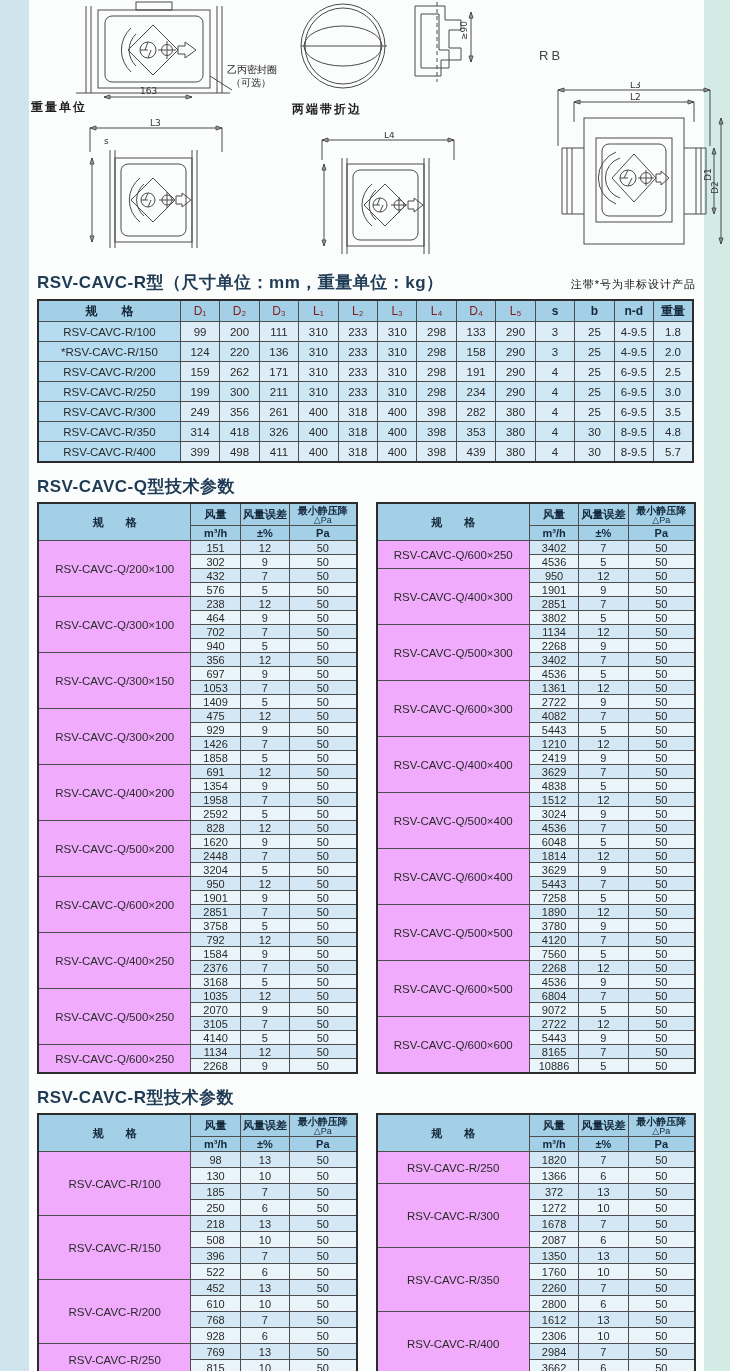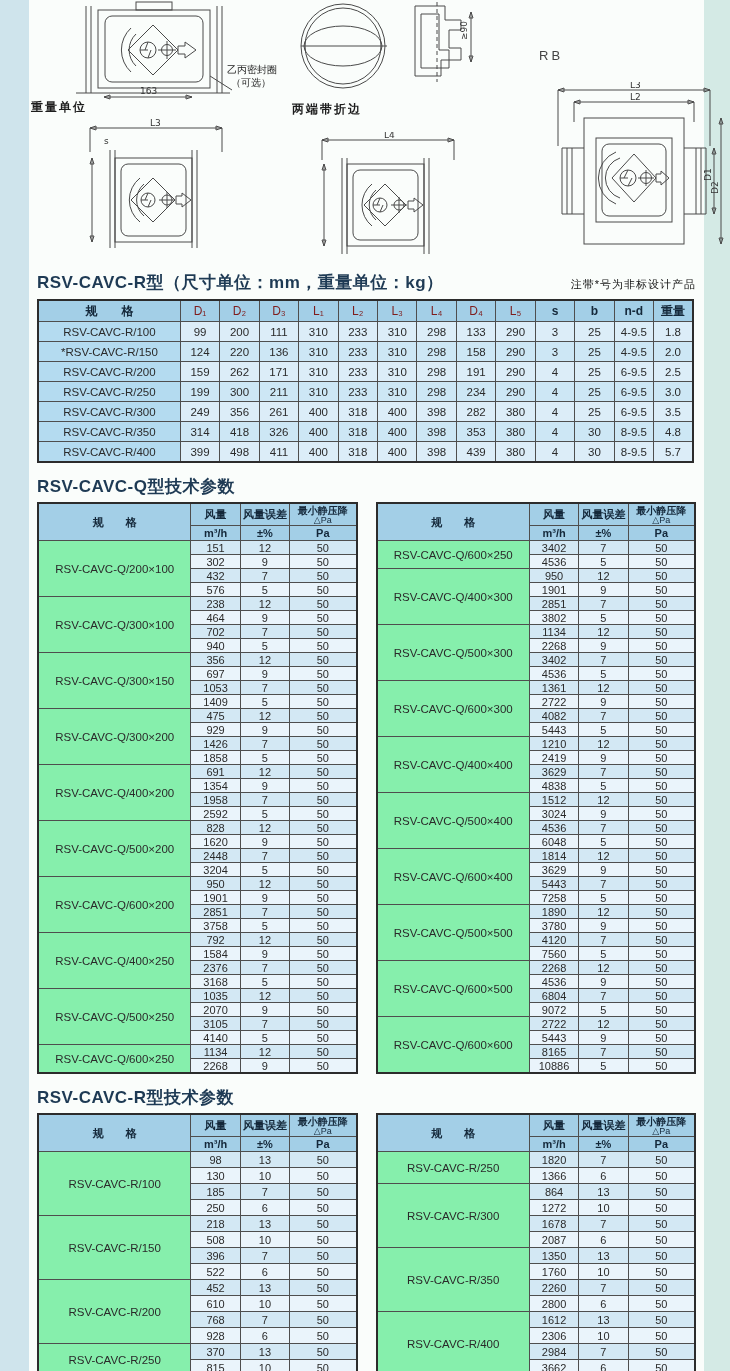--- a/index.html
+++ b/index.html
@@ -40,21 +40,21 @@
 
   
   .pwrap{display:flex;gap:18px;margin:4px 8px 0 8px;}
   .ptab{width:calc(50% - 9px);border:2px solid #2c2c2c;}
   .ptab col.c-spec{width:48%;} .ptab col.c-flow{width:15.5%;}
   .ptab col.c-err{width:15.5%;} .ptab col.c-drop{width:21%;}
   .ptab th{background:#a3cfe7;color:#14283a;font-size:11px;height:21px;}
   .ptab thead tr.units th{height:14px;font-size:11px;font-weight:bold;}
   .ptab th .l1{display:block;font-size:10px;line-height:11px;text-align:center;}
   .ptab th .l2{display:block;font-size:9px;line-height:9px;font-weight:normal;}
-  .ptab td.spec{background:#86efac;font-size:11.5px;color:#2a2a2a;}
+  .ptab td.spec{background:#f0abfc;font-size:11.5px;color:#2a2a2a;}
   .ptab td.val{height:13px;font-size:11px;color:#2a2a2a;}
   .ptab tbody tr:nth-child(odd) td.val{background:#d3e8f4;}
   .ptab tbody tr:nth-child(even) td.val{background:#eaf4fb;}
 
   .rtab td.val{height:15px;}
   .sec-q .titlerow,.sec-r .titlerow{margin-top:12px;}
 </style>
 </head>
 <body>
 
@@ -890,21 +890,21 @@
                 <td class="val">7</td>
                 <td class="val">50</td>
               </tr>
               <tr>
                 <td class="val">928</td>
                 <td class="val">6</td>
                 <td class="val">50</td>
               </tr>
               <tr>
                 <td rowspan="2" class="spec">RSV-CAVC-R/250</td>
-                <td class="val">370</td>
+                <td class="val">769</td>
                 <td class="val">13</td>
                 <td class="val">50</td>
               </tr>
               <tr>
                 <td class="val">815</td>
                 <td class="val">10</td>
                 <td class="val">50</td>
               </tr>
             </tbody>
         </table>
@@ -939,21 +939,21 @@
                 <td class="val">7</td>
                 <td class="val">50</td>
               </tr>
               <tr>
                 <td class="val">1366</td>
                 <td class="val">6</td>
                 <td class="val">50</td>
               </tr>
               <tr>
                 <td rowspan="4" class="spec">RSV-CAVC-R/300</td>
-                <td class="val">864</td>
+                <td class="val">372</td>
                 <td class="val">13</td>
                 <td class="val">50</td>
               </tr>
               <tr>
                 <td class="val">1272</td>
                 <td class="val">10</td>
                 <td class="val">50</td>
               </tr>
               <tr>
                 <td class="val">1678</td>

